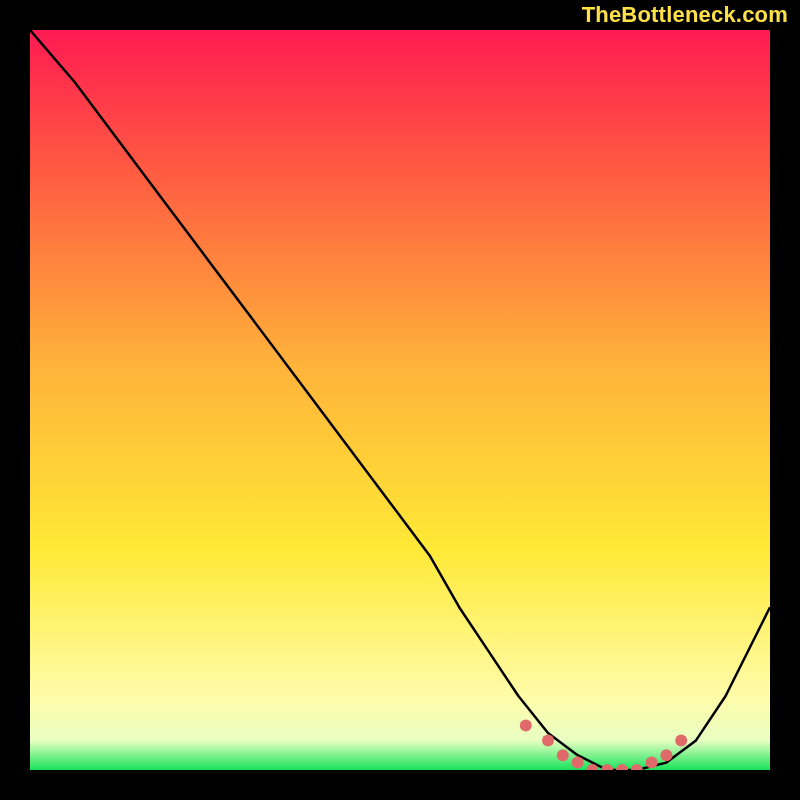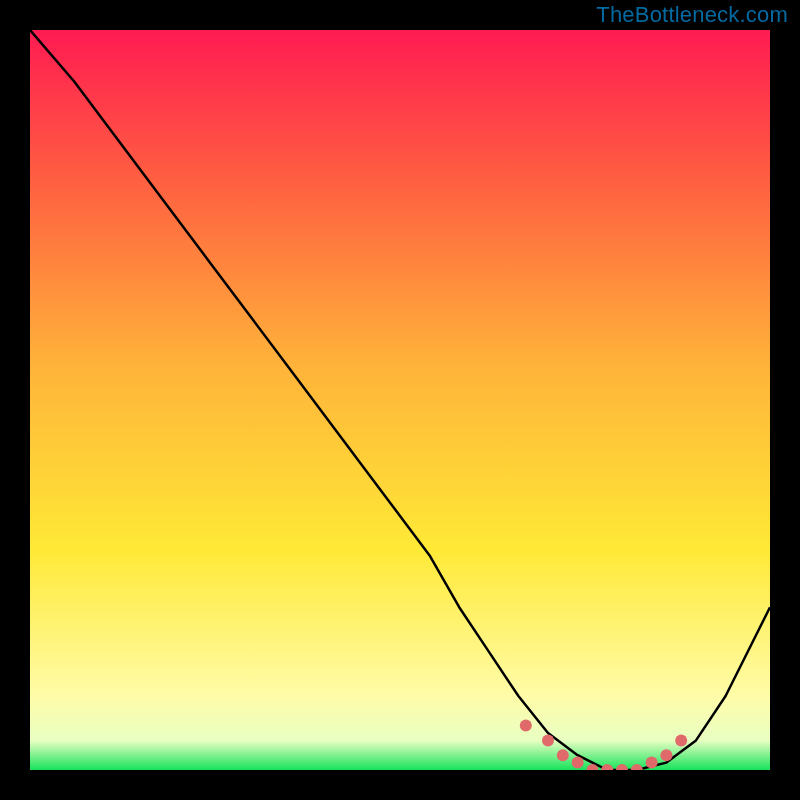--- a/index.html
+++ b/index.html
@@ -14,23 +14,23 @@
   .frame {
     position: relative;
     width: 800px;
     height: 800px;
     background: #000;
   }
   .watermark {
     position: absolute;
     top: 2px;
     right: 12px;
-    color: #0369a1;
+    color: #fde047;
     font-size: 22px;
-    font-weight: normal;
+    font-weight: bold;
     letter-spacing: 0.2px;
     z-index: 10;
   }
   .plot-wrap {
     position: absolute;
     
     left: 30px;
     top: 30px;
     width: 740px;
     height: 740px;

